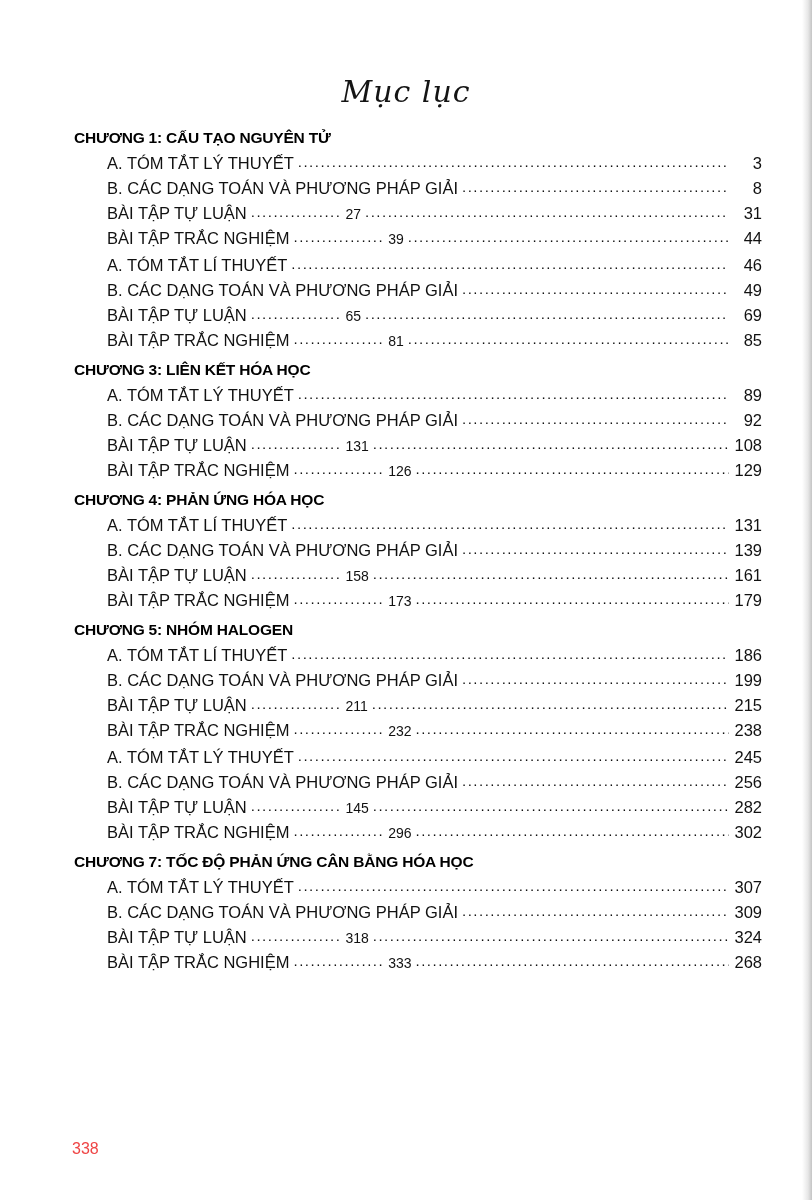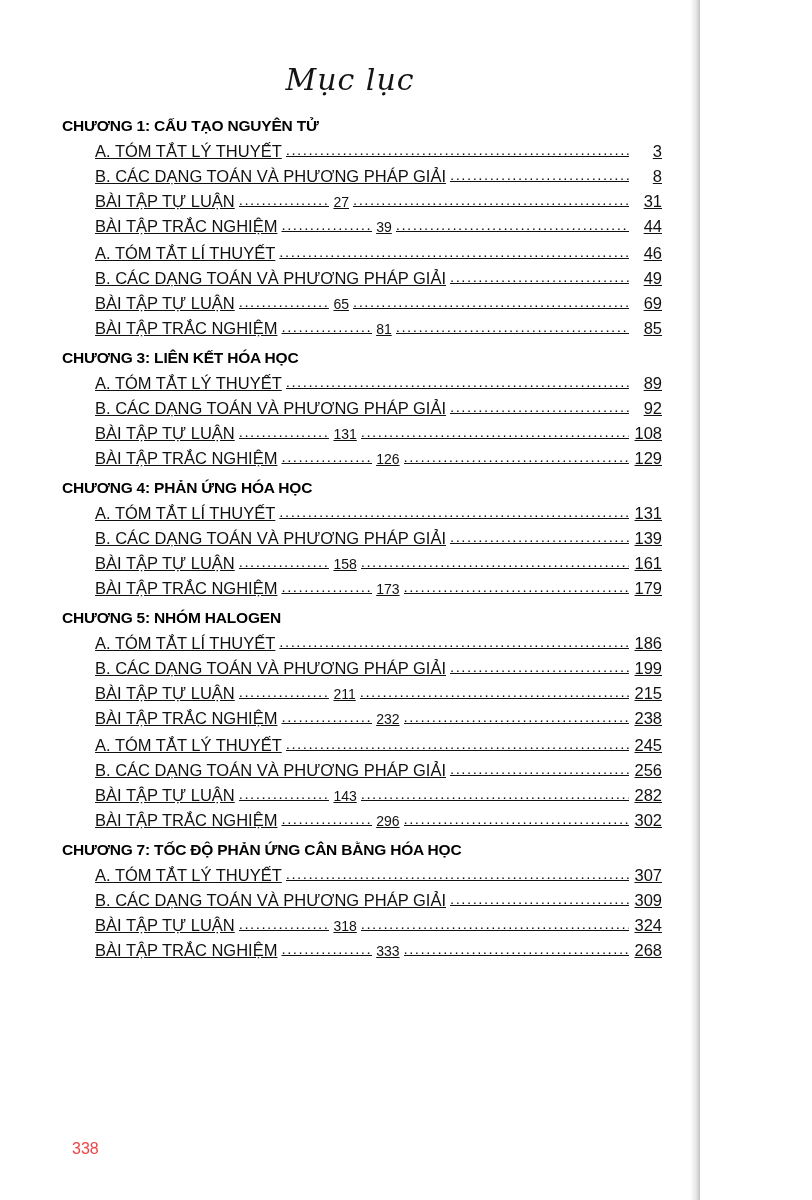--- a/index.html
+++ b/index.html
@@ -10,24 +10,24 @@
   body {
     width: 812px;
     height: 1200px;
     font-family: "Liberation Sans", sans-serif;
     color: #111111;
     position: relative;
     overflow: hidden;
   }
   .page {
     position: relative;
-    width: 700px;
+    width: 812px;
     height: 1200px;
     box-sizing: border-box;
-    padding: 0;
+    padding: 12px;
   }
   .page-title {
     text-align: center;
     font-family: "DejaVu Serif", serif;
     font-style: italic;
     font-size: 30px;
     letter-spacing: 1px;
     color: #141414;
     margin: 0;
     padding-top: 62px;
@@ -50,21 +50,20 @@
     white-space: nowrap;
   }
   .entry {
     display: flex;
     align-items: baseline;
     font-size: 16.5px;
     color: #111111;
     padding: 3px 0 3px 0;
     margin-left: 33px;
     white-space: nowrap;
-    text-decoration: underline;
   }
   .entry-label {
     flex: 0 0 auto;
     padding-right: 4px;
   }
   .entry-mid {
     flex: 0 0 auto;
     padding: 0 4px;
     font-size: 14px;
   }
@@ -258,21 +257,21 @@
           <span class="entry-page">245</span>
         </div>
         <div class="entry">
           <span class="entry-label">B. CÁC DẠNG TOÁN VÀ PHƯƠNG PHÁP GIẢI</span>
           <span class="dots">........................................................................................................................................................................................................</span>
           <span class="entry-page">256</span>
         </div>
         <div class="entry">
           <span class="entry-label">BÀI TẬP TỰ LUẬN</span>
           <span class="dots-short">................</span>
-          <span class="entry-mid">143</span>
+          <span class="entry-mid">145</span>
           <span class="dots">........................................................................................................................................................................................................</span>
           <span class="entry-page">282</span>
         </div>
         <div class="entry">
           <span class="entry-label">BÀI TẬP TRẮC NGHIỆM</span>
           <span class="dots-short">................</span>
           <span class="entry-mid">296</span>
           <span class="dots">........................................................................................................................................................................................................</span>
           <span class="entry-page">302</span>
         </div>

